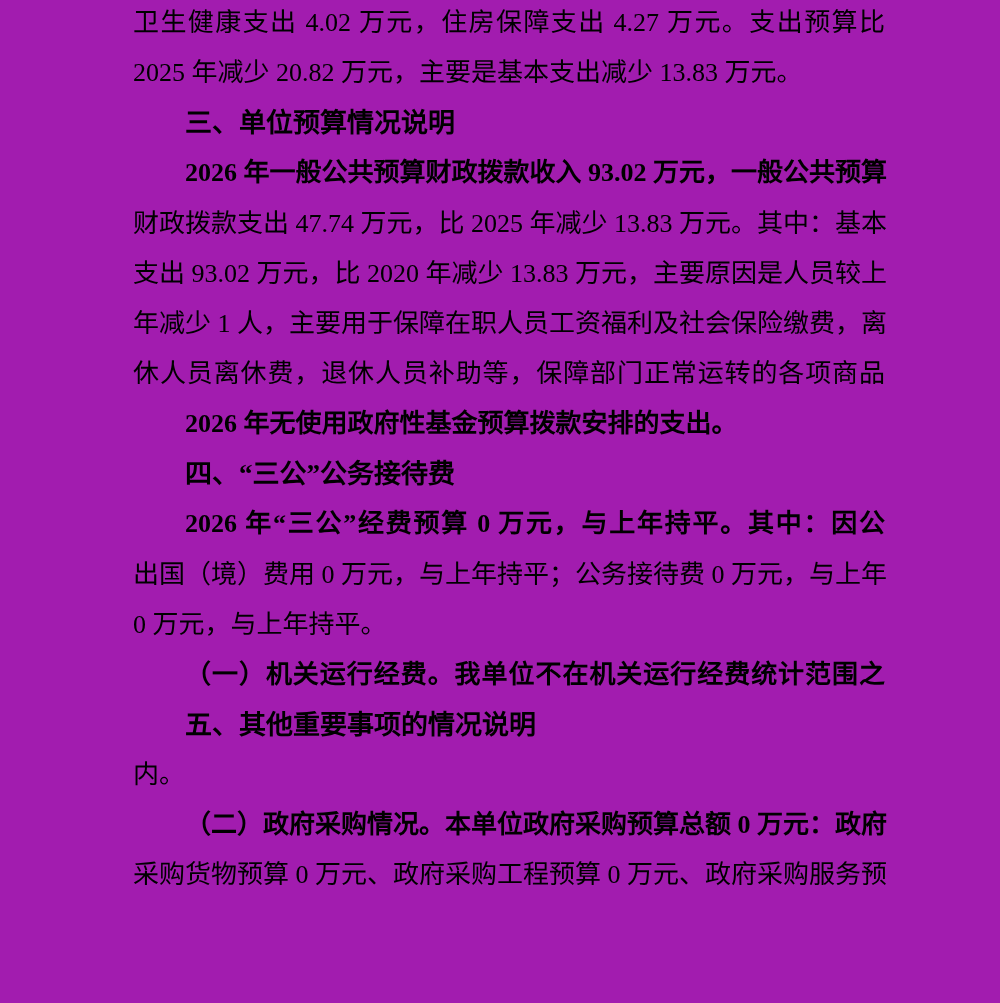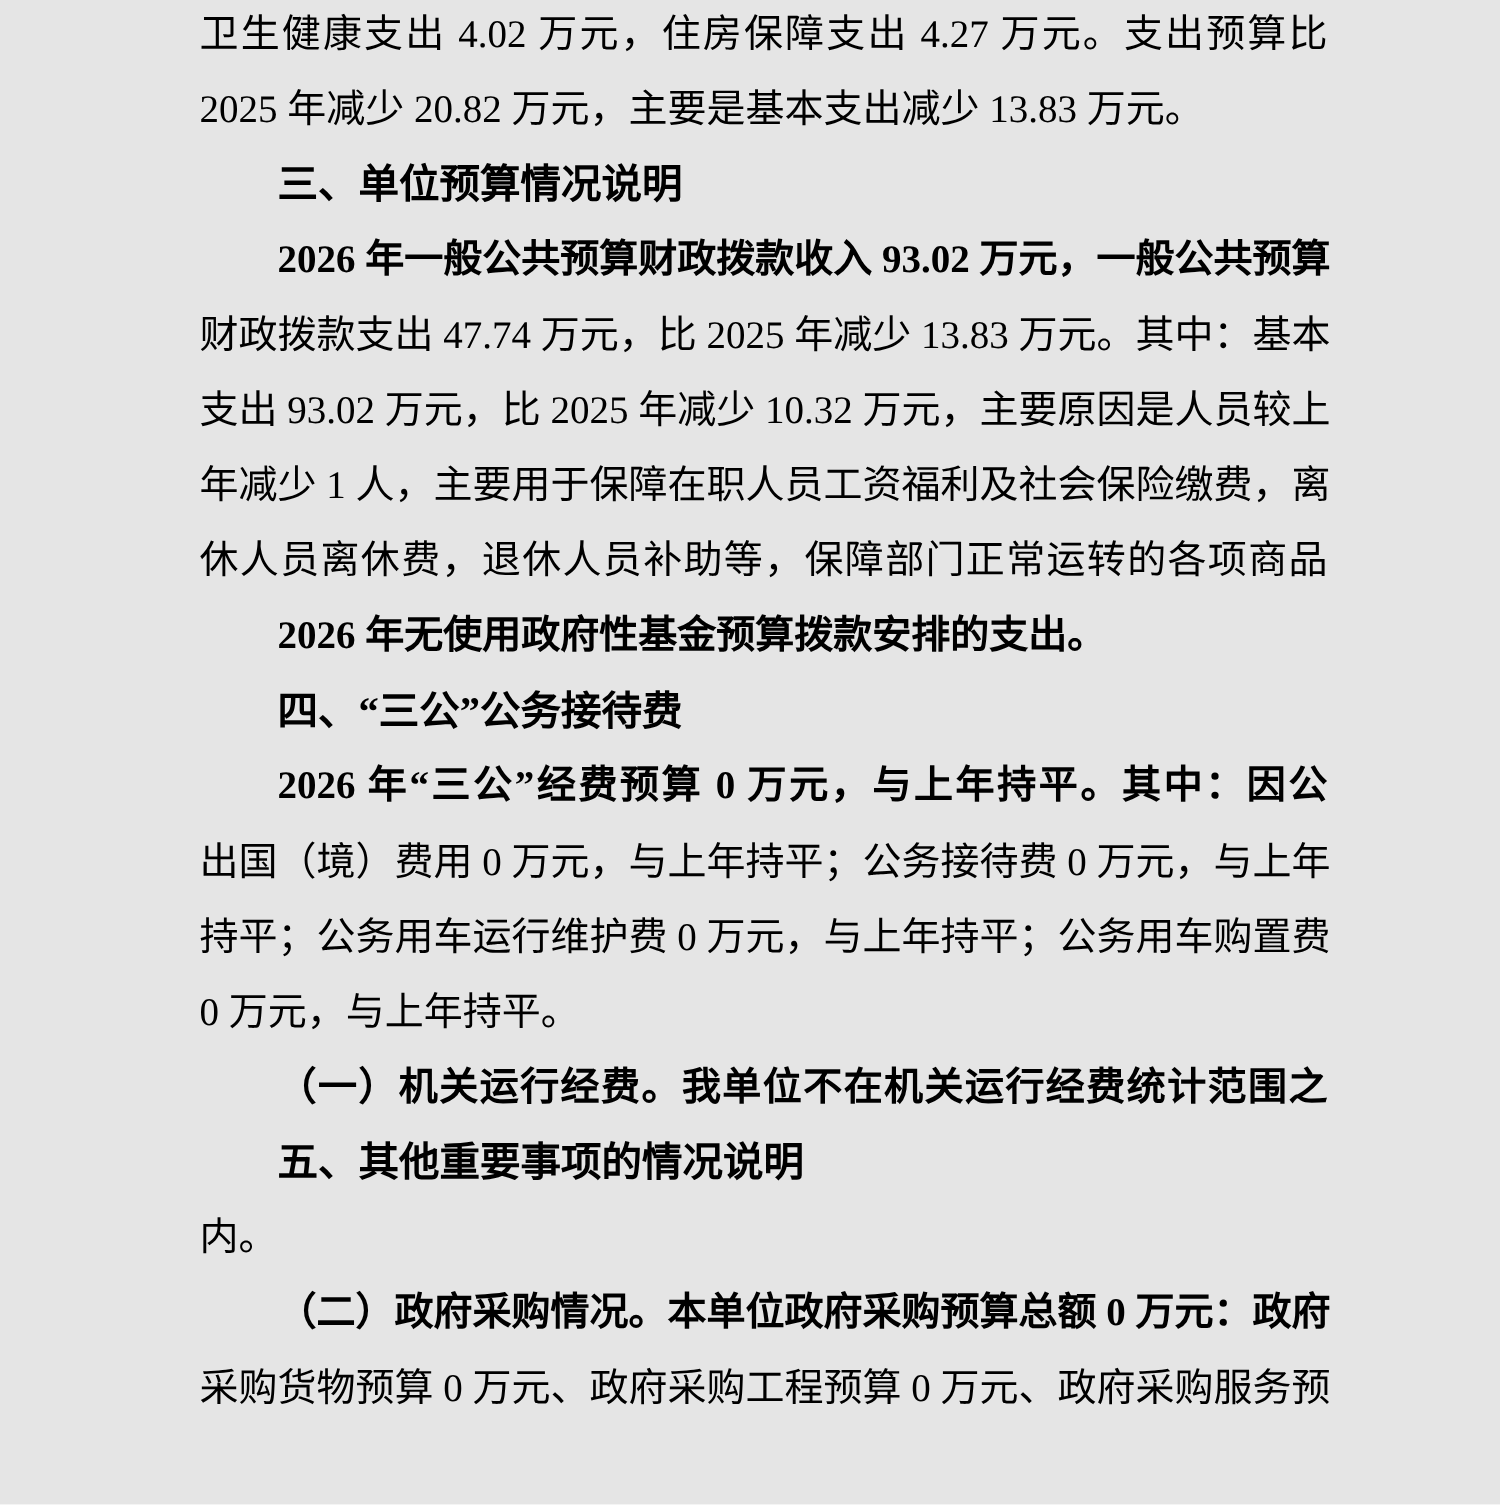--- a/index.html
+++ b/index.html
@@ -4,21 +4,21 @@
 <style>
   html, body {
     margin: 0;
     padding: 0;
     background: #ffffff;
   }
   .page {
     position: relative;
     width: 1000px;
     height: 1003px;
-    background: #e5e5e5;
+    background: #a21caf;
     overflow: hidden;
   }
   .textblock {
     position: absolute;
     left: 133px;
     top: -2px;
     width: 752px;
   }
   .line {
     height: 50.15px;
@@ -46,28 +46,27 @@
 </head>
 <body>
 
 <div class="page">
   <div class="textblock">
       <div class="line body justify">卫生健康支出 4.02 万元，住房保障支出 4.27 万元。支出预算比</div>
       <div class="line body">2025 年减少 20.82 万元，主要是基本支出减少 13.83 万元。</div>
       <div class="line heading indent">三、单位预算情况说明</div>
       <div class="line body indent justify">2026 年一般公共预算财政拨款收入 93.02 万元，一般公共预算</div>
       <div class="line body justify">财政拨款支出 47.74 万元，比 2025 年减少 13.83 万元。其中：基本</div>
-      <div class="line body justify">支出 93.02 万元，比 2025 年减少 10.32 万元，主要原因是人员较上</div>
+      <div class="line body justify">支出 93.02 万元，比 2020 年减少 13.83 万元，主要原因是人员较上</div>
       <div class="line body justify">年减少 1 人，主要用于保障在职人员工资福利及社会保险缴费，离</div>
       <div class="line body justify">休人员离休费，退休人员补助等，保障部门正常运转的各项商品</div>
       <div class="line body indent">2026 年无使用政府性基金预算拨款安排的支出。</div>
       <div class="line heading indent">四、“三公”公务接待费</div>
       <div class="line body indent justify">2026 年“三公”经费预算 0 万元，与上年持平。其中：因公</div>
       <div class="line body justify">出国（境）费用 0 万元，与上年持平；公务接待费 0 万元，与上年</div>
-      <div class="line body justify">持平；公务用车运行维护费 0 万元，与上年持平；公务用车购置费</div>
       <div class="line body">0 万元，与上年持平。</div>
       <div class="line body indent justify">（一）机关运行经费。我单位不在机关运行经费统计范围之</div>
       <div class="line heading indent">五、其他重要事项的情况说明</div>
       <div class="line body">内。</div>
       <div class="line body indent justify">（二）政府采购情况。本单位政府采购预算总额 0 万元：政府</div>
       <div class="line body justify">采购货物预算 0 万元、政府采购工程预算 0 万元、政府采购服务预</div>
     </div>
 </div>
 
 </body></html>

